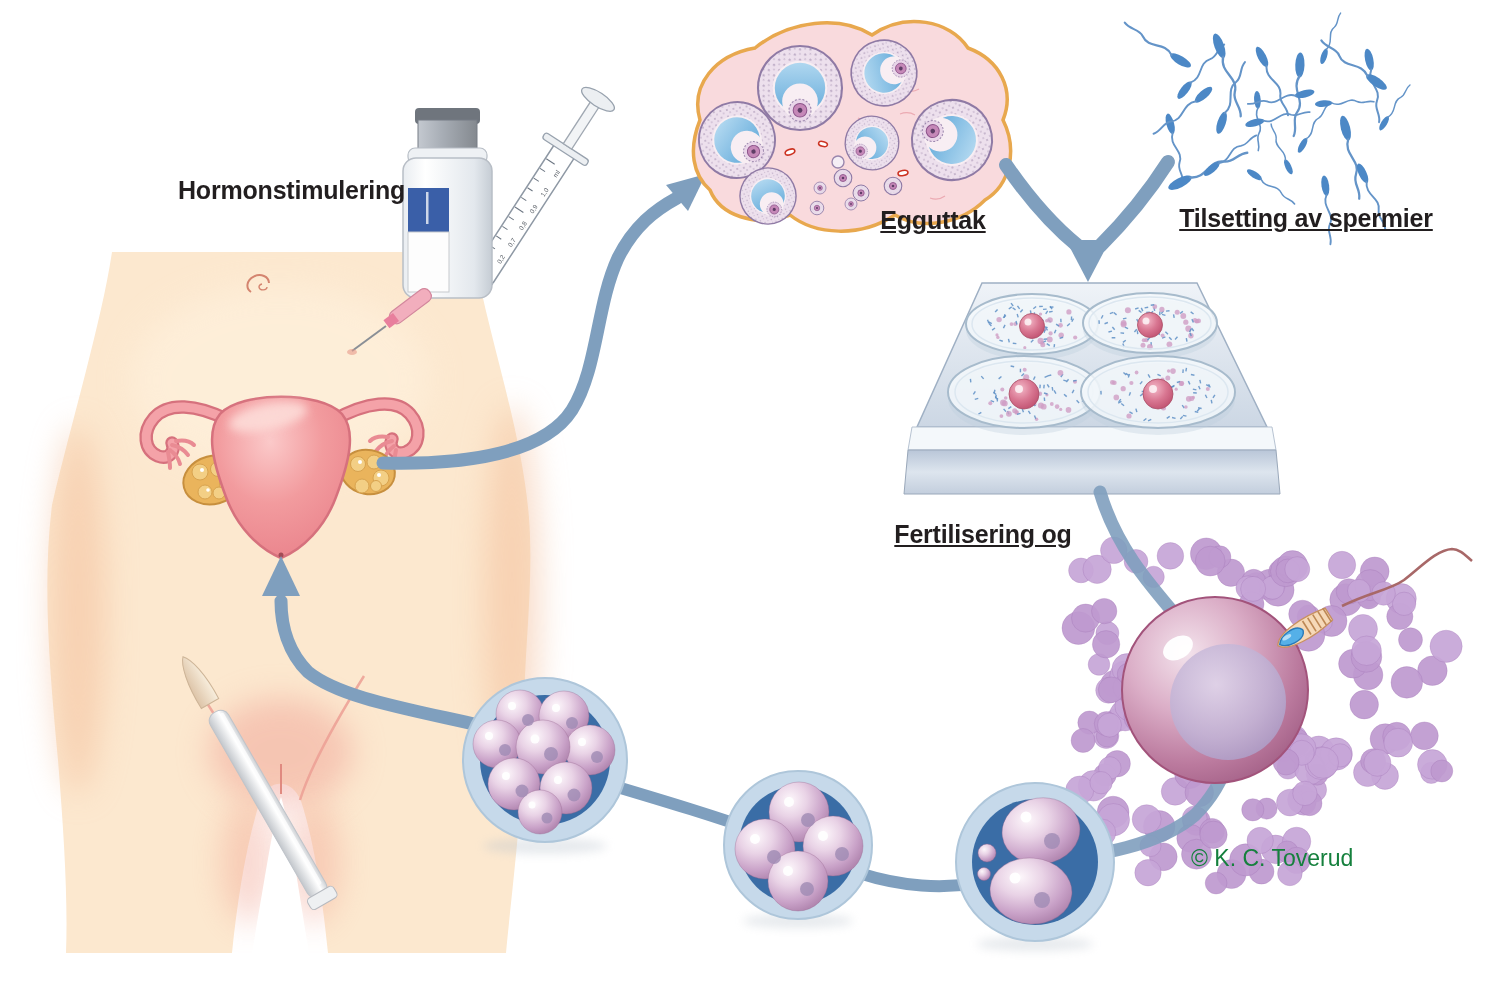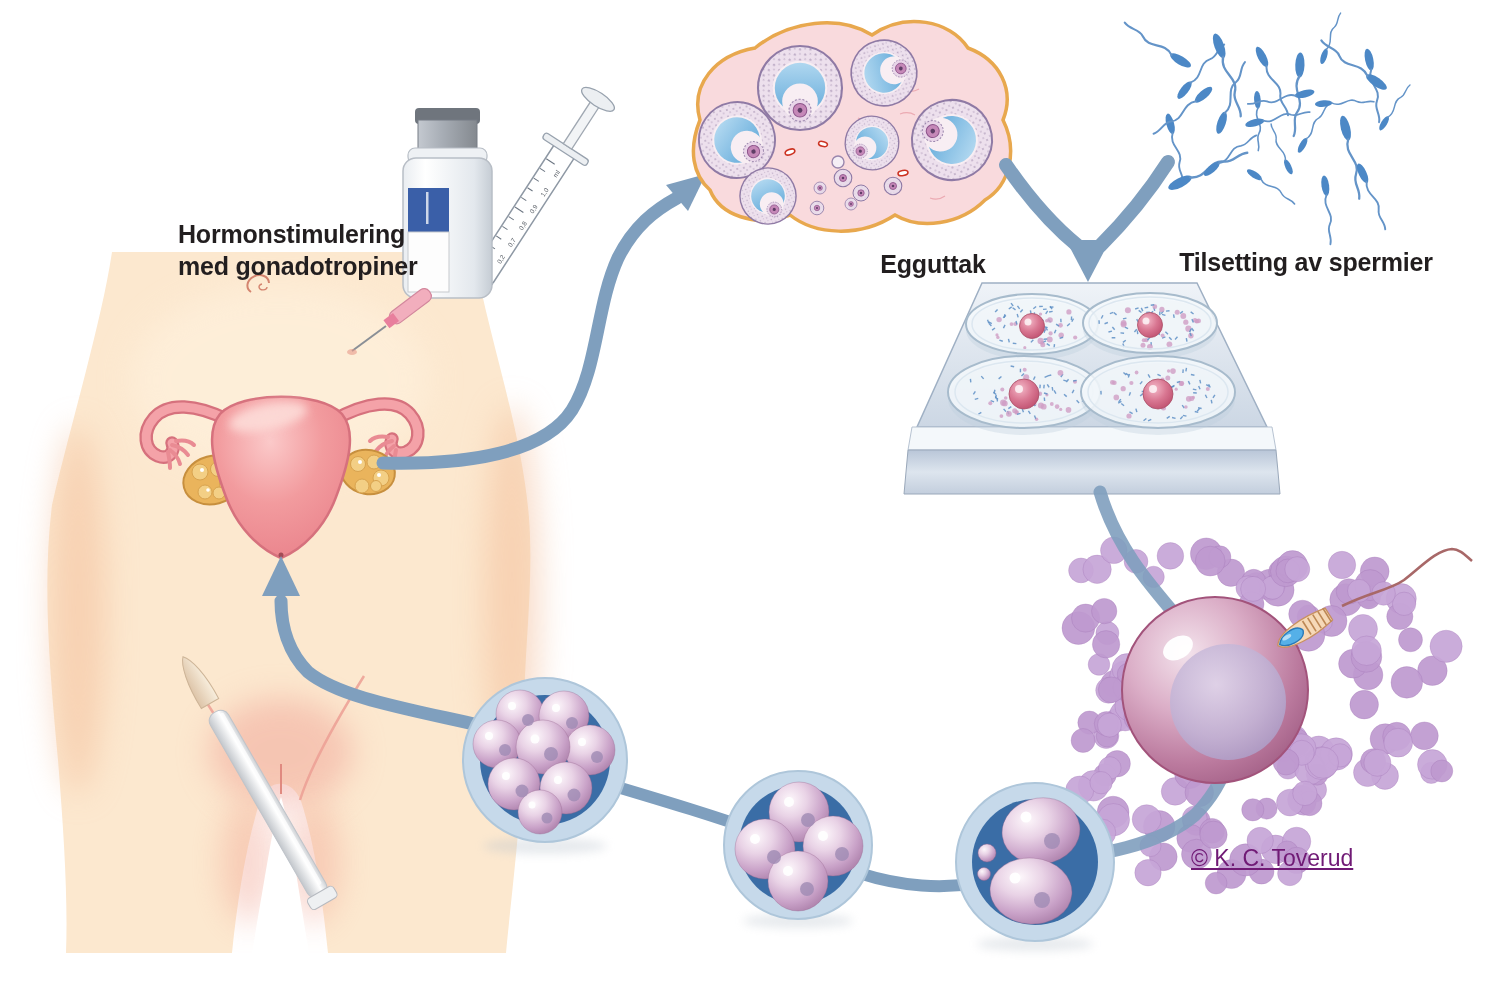--- a/index.html
+++ b/index.html
@@ -1,22 +1,22 @@
 <!DOCTYPE html>
 <html><head>
 <meta charset="utf-8">
 <style>
   html,body{margin:0;padding:0;background:#fff;}
   #stage{position:relative;width:1500px;height:981px;background:#fff;overflow:hidden;
          font-family:"Liberation Sans",sans-serif;}
   #scene{position:absolute;left:0;top:0;}
   .label{position:absolute;font:700 25px/1.28 "Liberation Sans",sans-serif;color:#221e1f;
-         white-space:nowrap;letter-spacing:-0.2px;margin-top:44px;}
-  .label.center{transform:translateX(-50%);text-align:center;}
-  .copyright{position:absolute;font:400 23px "Liberation Sans",sans-serif;color:#701a75;white-space:nowrap;text-decoration:underline;}
+         white-space:nowrap;letter-spacing:-0.2px;}
+  .label.center{transform:translateX(-50%);text-align:center;text-decoration:underline;}
+  .copyright{position:absolute;font:400 23px "Liberation Sans",sans-serif;color:#15803d;white-space:nowrap;}
 </style>
 </head>
 <body>
 
 <div id="stage">
 <svg id="scene" width="1500" height="981" viewBox="0 0 1500 981">
 <defs>
   <radialGradient id="cellG" cx="35%" cy="30%" r="80%">
     <stop offset="0" stop-color="#fdf7fb"></stop>
           <stop offset=".35" stop-color="#e9d3e6"></stop>
@@ -896,20 +896,20 @@
   <circle cx="984" cy="874" r="6.5" fill="url(#cellG)" stroke="rgba(150,100,140,.4)"></circle>
   <circle cx="1052" cy="841" r="8" fill="#9f8bb4" opacity=".8"></circle>
   <circle cx="1042" cy="900" r="8" fill="#9f8bb4" opacity=".8"></circle>
   <circle cx="1026" cy="817" r="5.5" fill="#fff" opacity=".95"></circle>
   <circle cx="1015" cy="878" r="5.5" fill="#fff" opacity=".95"></circle>
 </g>
 </svg>
 
 <div class="label" style="left:178px;top:174px">
   <div>Hormonstimulering</div>
-  <div>med gonadotropiner</div>
 </div>
 <div class="label center" style="left:933px;top:204px">Egguttak</div>
 <div class="label center" style="left:1306px;top:202px">Tilsetting av spermier</div>
 <div class="label center" style="left:983px;top:518px">
+  <div>Fertilisering og</div>
 </div>
 <div class="copyright" style="left:1191px;top:845px">© K. C. Toverud</div>
 </div>
 
 </body></html>

